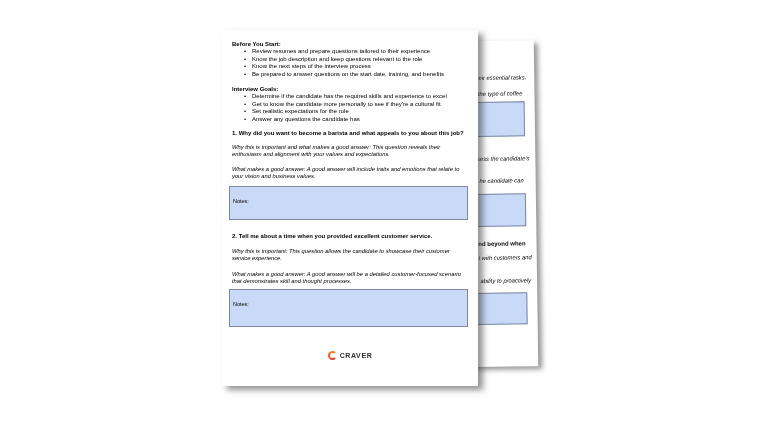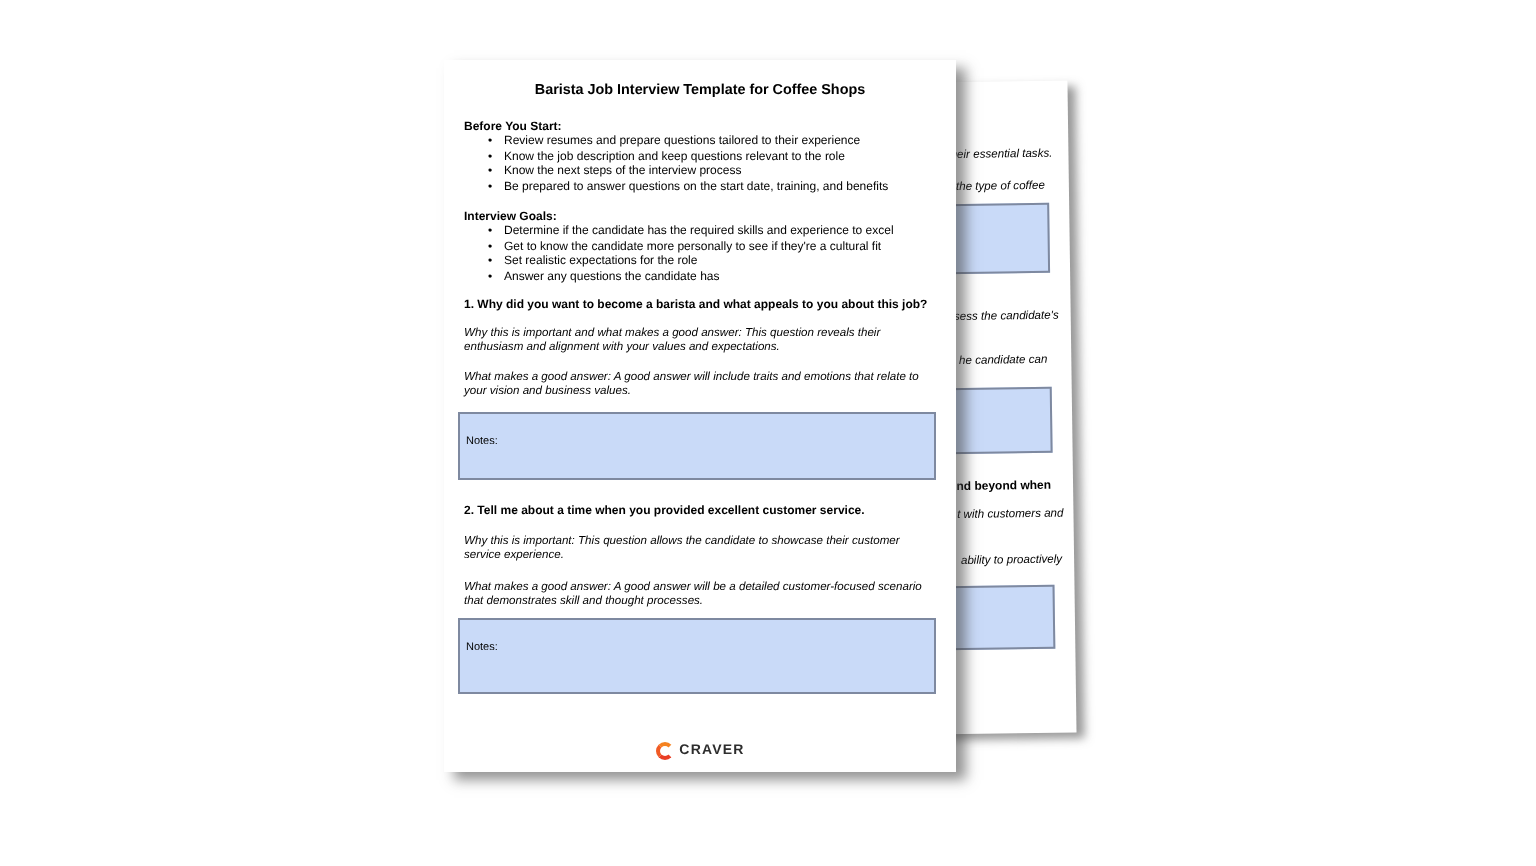--- a/index.html
+++ b/index.html
@@ -114,21 +114,20 @@
     <div class="frag frag-i" style="top:137px; right:12px;">he candidate can</div>
     <div class="p2-box" style="top:153px; height:33px;"></div>
     <div class="frag frag-b" style="top:200px; right:11px;">nd beyond when</div>
     <div class="frag frag-i" style="top:214px; right:5px;">t with customers and</div>
     <div class="frag frag-i" style="top:237px; right:6px;">ability to proactively</div>
     <div class="p2-box" style="top:252px; height:32px;"></div>
   </div>
 
   <div class="page page1">
 
-    <div class="doc-title">Barista Job Interview Template for Coffee Shops</div>
 
     <div class="sec-h h-bys">Before You Start:</div>
     <div class="bullet">Review resumes and prepare questions tailored to their experience</div>
     <div class="bullet">Know the job description and keep questions relevant to the role</div>
     <div class="bullet">Know the next steps of the interview process</div>
     <div class="bullet">Be prepared to answer questions on the start date, training, and benefits</div>
 
     <div class="sec-h h-ig">Interview Goals:</div>
     <div class="bullet">Determine if the candidate has the required skills and experience to excel</div>
     <div class="bullet">Get to know the candidate more personally to see if they're a cultural fit</div>

